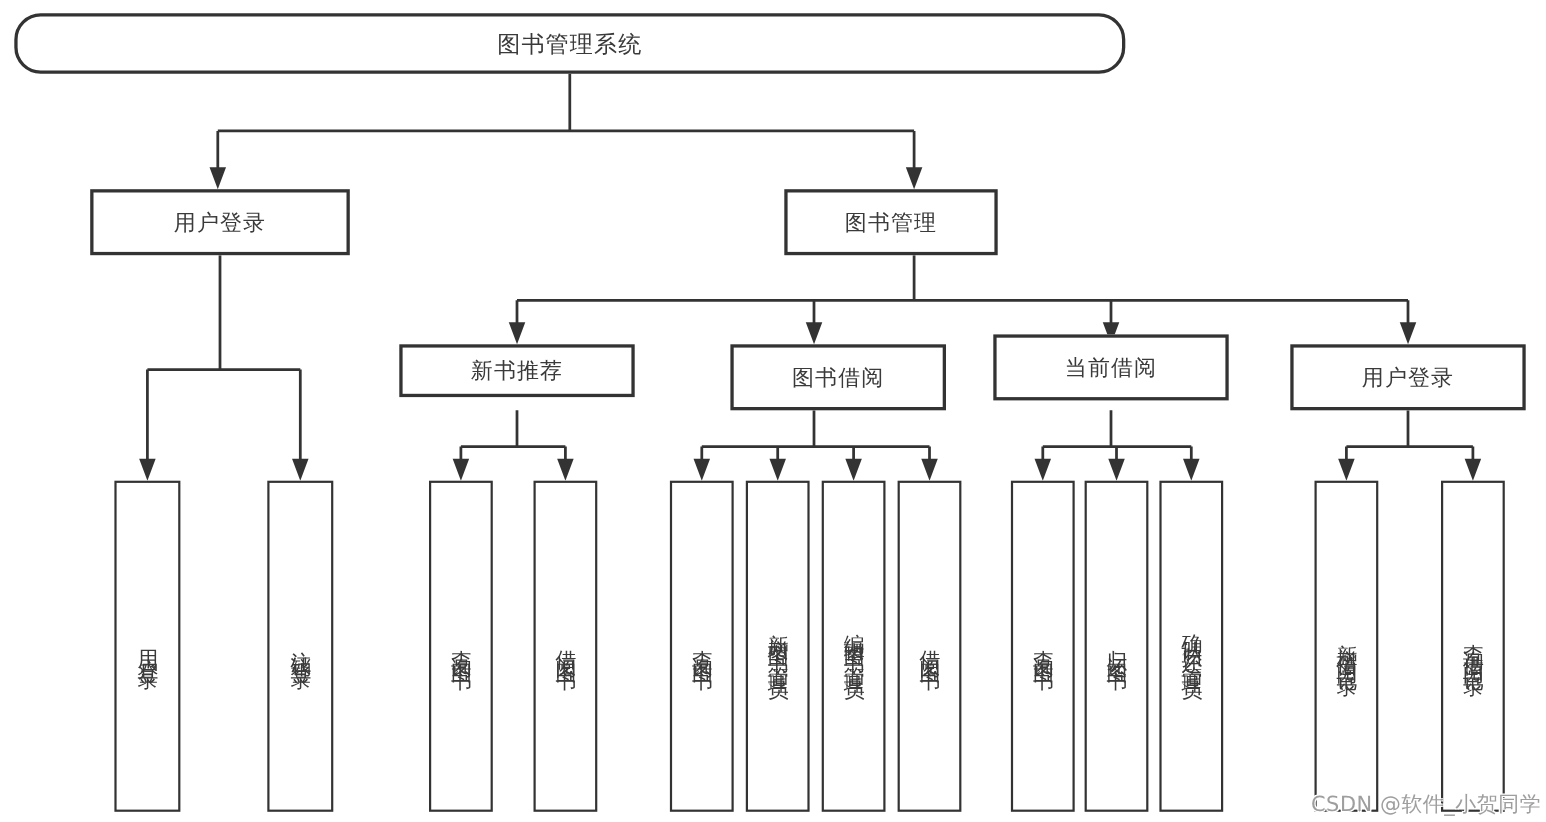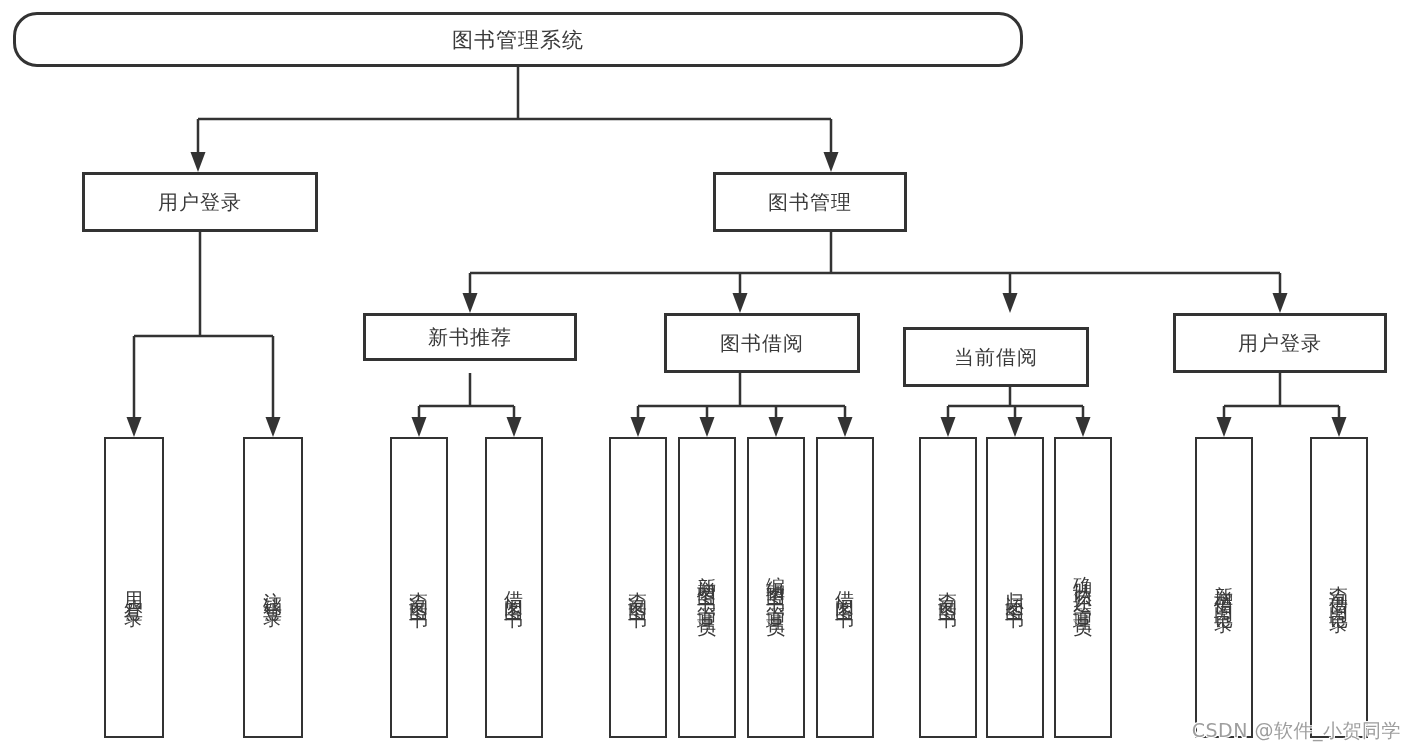--- a/index.html
+++ b/index.html
@@ -101,21 +101,21 @@
     </g>
   </svg>
 
   <div class="box root" style="left:13px; top:12px; width:1010px; height:55px;border-radius:24px;">图书管理系统</div>
 
   <div class="box" style="left:82px; top:172px; width:236px; height:60px;">用户登录</div>
   <div class="box" style="left:713px; top:172px; width:194px; height:60px;">图书管理</div>
 
   <div class="box" style="left:363px; top:313px; width:214px; height:48px;">新书推荐</div>
   <div class="box" style="left:664px; top:313px; width:196px; height:60px;">图书借阅</div>
-  <div class="box" style="left:903px; top:327px; width:186px; height:60px;">当前借阅</div>
+  <div class="box" style="left:903px; top:304px; width:214px; height:60px;">当前借阅</div>
   <div class="box" style="left:1173px; top:313px; width:214px; height:60px;">用户登录</div>
 
   <div class="leaf" style="left:104px; top:437px; width:60px; height:301px;">用户登录</div>
   <div class="leaf" style="left:243px; top:437px; width:60px; height:301px;">注销登录</div>
 
   <div class="leaf" style="left:390px; top:437px; width:58px; height:301px;">查询图书</div>
   <div class="leaf" style="left:485px; top:437px; width:58px; height:301px;">借阅图书</div>
 
   <div class="leaf" style="left:609px; top:437px; width:58px; height:301px;">查询图书</div>
   <div class="leaf" style="left:678px; top:437px; width:58px; height:301px;">新增图书（管理员）</div>

